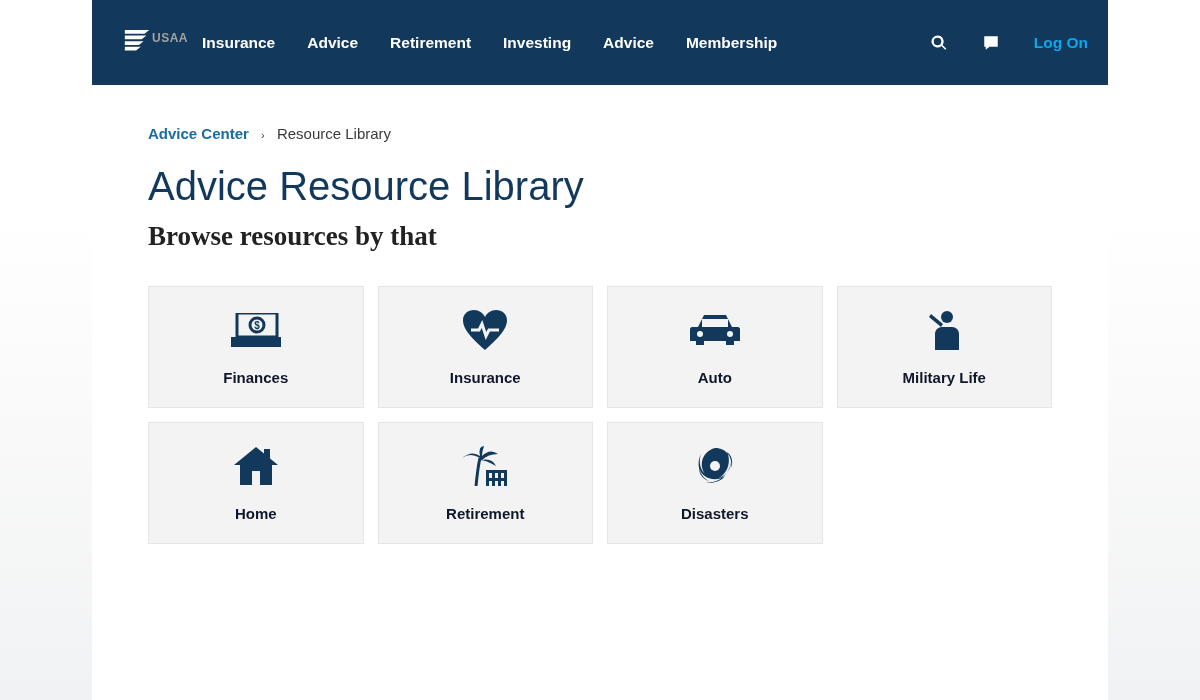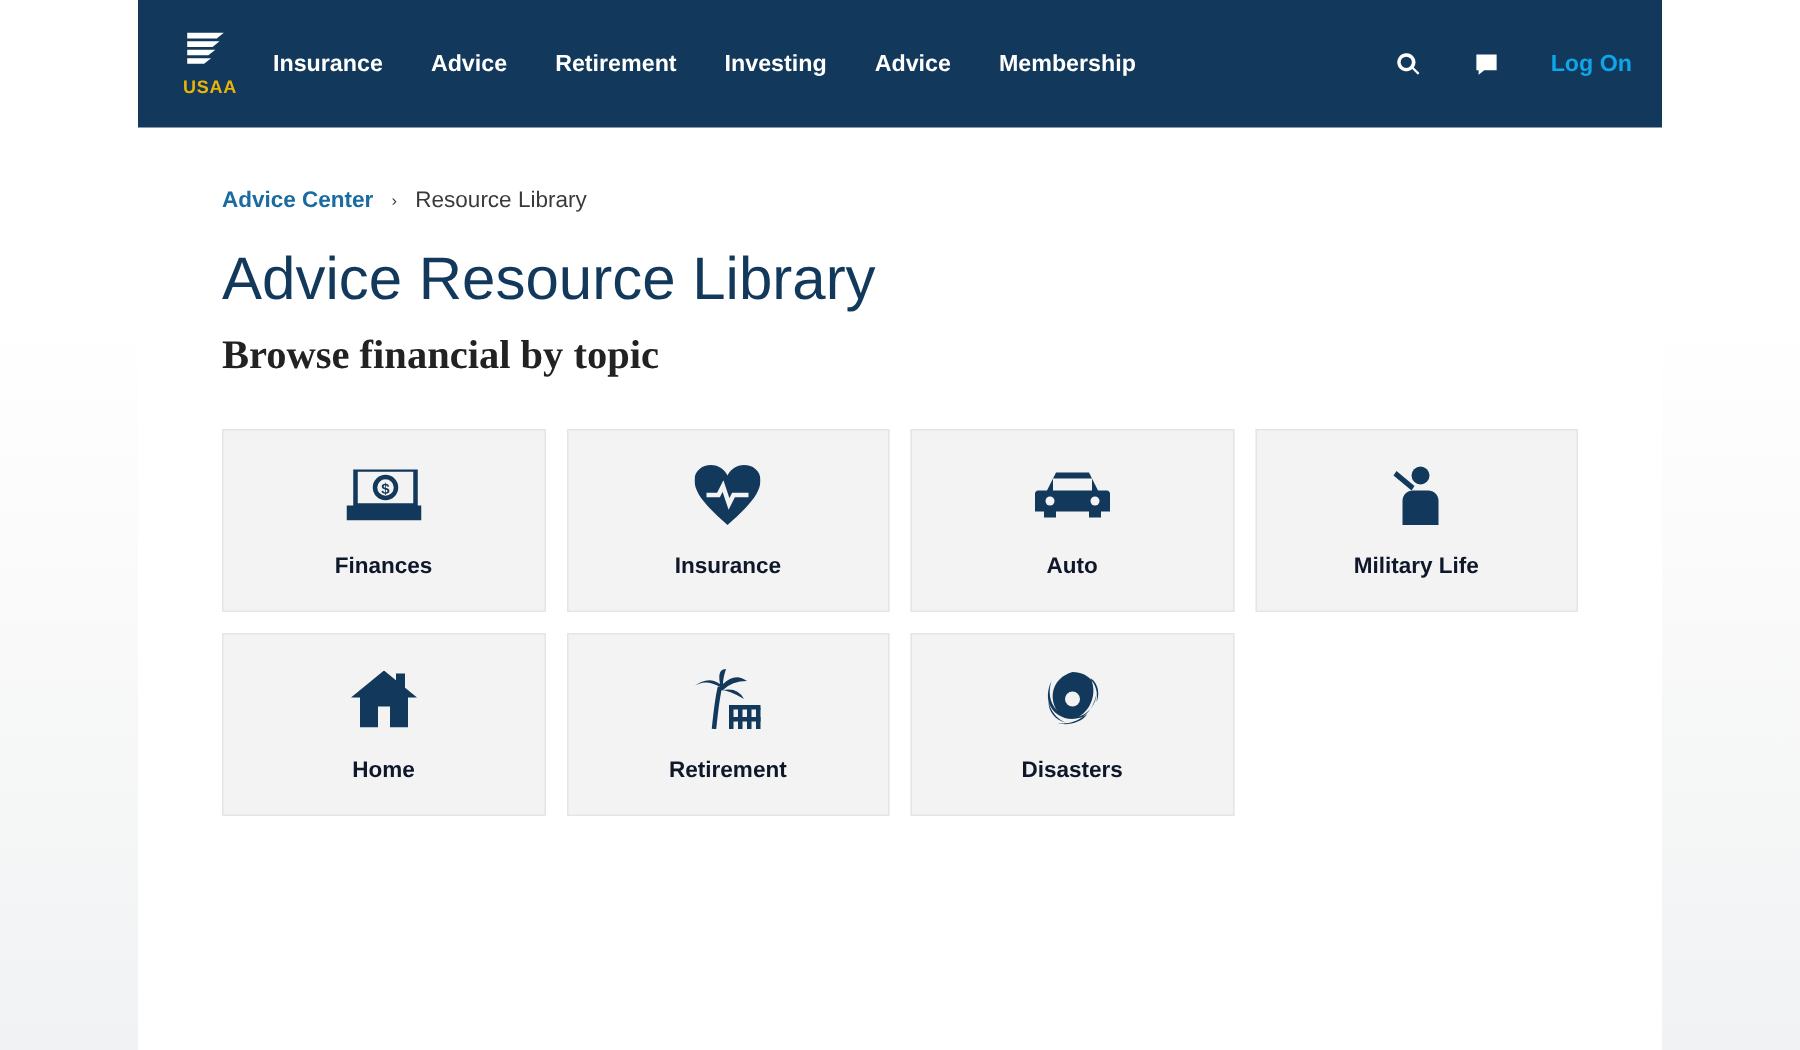--- a/index.html
+++ b/index.html
@@ -17,24 +17,24 @@
 }
 .header {
   background: #12395b;
   height: 85px;
   display: flex;
   align-items: center;
   padding: 0 20px 0 30px;
 }
 .logo {
   display: flex;
-  flex-direction: column;
+  flex-direction: row;
   align-items: flex-start;
-  color: #eab308;
-  margin-right: 24px;
+  color: #a3a3a3;
+  margin-right: 14px;
 }
 .logo-mark {
   width: 30px;
   height: 28px;
 }
 .logo-text {
   font-size: 12px;
   font-weight: 700;
   letter-spacing: 0.5px;
   margin-top: 2px;
@@ -153,21 +153,21 @@
 
   <main class="content">
     <div class="breadcrumb">
       <a>Advice Center</a>
       <span class="sep">›</span>
       <span>Resource Library</span>
     </div>
 
     <h1 class="page-title">Advice Resource Library</h1>
 
-    <h2 class="section-title">Browse financial by topic</h2>
+    <h2 class="section-title">Browse resources by that</h2>
 
     <div class="topic-grid">
 
       <div class="topic-card">
         <div class="icon-wrap">
           <svg width="50" height="34" viewBox="0 0 50 34">
               <rect x="0" y="24" width="50" height="10" fill="#12395b"></rect>
               <rect x="6" y="0" width="40" height="24" fill="none" stroke="#12395b" stroke-width="3"></rect>
               <circle cx="26" cy="12" r="7" fill="none" stroke="#12395b" stroke-width="3"></circle>
               <text x="26" y="16" text-anchor="middle" font-size="10" font-weight="700" fill="#12395b">$</text>

